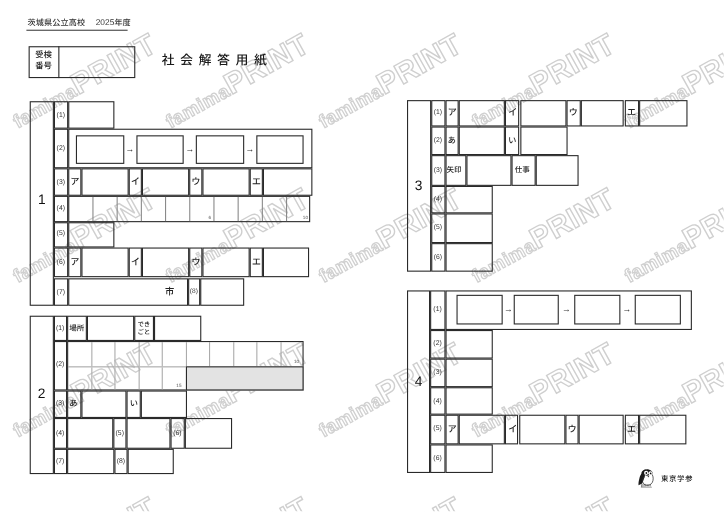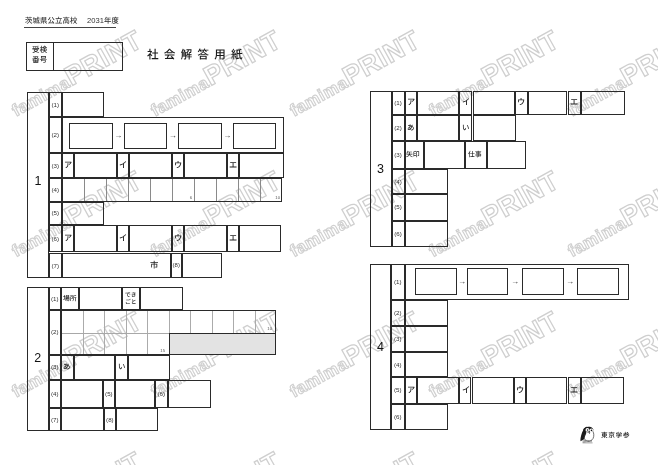--- a/index.html
+++ b/index.html
@@ -95,21 +95,21 @@
       <g fill="#333" transform="translate(0,6.07) scale(0.007400,-0.007400)">
         <path transform="translate(0,0)" d="M57 502H329V416H57ZM438 510H869V424H438ZM31 122Q69 140 119 165Q169 191 226 220Q282 249 338 279L365 196Q293 154 217 111Q142 68 79 35ZM452 632 547 610Q528 544 501 481Q474 417 442 363Q410 308 375 267Q366 275 351 285Q335 296 320 306Q304 316 292 321Q345 377 386 460Q428 543 452 632ZM841 510H857L874 514L944 493Q924 429 897 364Q870 298 843 253L761 281Q776 309 790 345Q805 381 819 420Q832 459 841 494ZM620 453H669V351Q669 329 677 295Q684 261 703 221Q722 181 756 140Q790 100 844 63Q897 27 974 1Q965 -10 954 -26Q943 -41 933 -57Q923 -72 916 -83Q845 -58 792 -19Q740 19 704 62Q667 105 647 145Q626 185 619 213Q611 185 588 146Q565 107 525 64Q484 22 426 -17Q367 -56 288 -83Q282 -73 272 -58Q262 -43 252 -28Q241 -14 233 -6Q317 21 376 58Q434 95 472 136Q510 177 531 217Q552 258 560 293Q568 328 568 351V453ZM57 767H941V682H57ZM279 844H372V586H279ZM628 844H722V586H628Z"></path>
         <path transform="translate(1014,0)" d="M50 602H324V515H50ZM147 832H235V161H147ZM36 139Q90 156 167 184Q244 212 324 240L341 156Q270 126 198 98Q126 69 66 45ZM397 697H956V611H397ZM412 487H588V409H412ZM360 697H447V376Q447 322 443 260Q438 199 425 136Q412 74 387 17Q361 -41 321 -87Q314 -78 301 -67Q289 -55 275 -45Q261 -34 251 -29Q301 28 324 98Q347 167 353 240Q360 312 360 376ZM554 487H633Q633 487 633 474Q633 462 632 453Q631 340 629 270Q626 200 621 164Q616 127 606 114Q595 99 583 93Q571 86 553 83Q538 81 514 81Q490 80 464 81Q463 100 457 123Q452 145 443 160Q466 158 485 158Q503 157 512 157Q529 157 537 168Q542 176 545 207Q549 237 551 301Q553 365 554 473ZM661 845H751Q749 735 753 630Q756 526 764 434Q772 341 784 264Q795 188 810 132Q824 76 841 46Q859 15 877 15Q891 15 898 53Q905 91 907 174Q920 159 940 145Q959 131 975 124Q970 48 957 5Q945 -38 923 -56Q901 -73 866 -73Q826 -73 795 -38Q764 -3 742 60Q719 124 704 210Q689 296 679 399Q670 502 666 615Q662 728 661 845ZM762 803 827 843Q857 818 889 785Q921 753 937 728L868 684Q854 710 823 743Q792 777 762 803ZM859 504 945 489Q897 295 809 152Q720 8 586 -83Q579 -74 567 -62Q555 -50 542 -38Q530 -25 519 -18Q652 61 735 194Q818 328 859 504Z"></path>
         <path transform="translate(2027,0)" d="M374 610V543H745V610ZM374 480V412H745V480ZM374 740V674H745V740ZM284 807H838V345H284ZM639 114 719 166Q758 139 802 107Q847 74 888 42Q929 10 956 -16L870 -75Q846 -50 806 -17Q767 17 723 51Q678 86 639 114ZM451 244H551V-84H451ZM157 280H950V196H157ZM102 753H196V171H102ZM264 161 363 124Q332 87 291 51Q250 14 206 -18Q162 -50 120 -74Q111 -64 97 -52Q84 -41 69 -29Q55 -18 44 -11Q85 11 127 39Q169 68 205 99Q242 131 264 161Z"></path>
         <path transform="translate(3041,0)" d="M410 481 522 453Q499 395 471 334Q443 273 413 213Q384 152 354 98Q324 43 297 -2L209 26Q236 72 264 129Q293 185 320 246Q347 307 370 367Q394 427 410 481ZM89 55Q159 58 246 61Q333 64 430 69Q528 73 630 78Q732 83 832 87L829 -4Q700 -12 568 -20Q436 -27 316 -33Q196 -40 102 -45ZM603 261 694 303Q739 250 785 188Q830 127 869 68Q908 10 933 -37L836 -89Q813 -42 775 19Q737 80 692 144Q647 207 603 261ZM307 818 414 788Q381 708 336 632Q292 556 241 491Q191 425 138 377Q129 387 112 400Q95 413 78 426Q60 439 47 446Q101 490 150 549Q198 608 239 677Q280 746 307 818ZM685 817Q708 770 741 720Q774 671 811 622Q849 574 887 532Q926 490 960 458Q948 449 933 434Q917 420 904 405Q890 389 880 376Q845 413 806 461Q768 509 729 562Q690 616 654 671Q619 726 590 779Z"></path>
         <path transform="translate(4054,0)" d="M83 657H924V564H83ZM49 52H953V-43H49ZM448 844H547V605H448ZM682 523 790 503Q775 441 757 376Q739 310 719 246Q700 181 680 123Q661 65 642 19L551 41Q570 88 588 147Q607 207 624 272Q642 337 657 402Q672 466 682 523ZM215 494 305 518Q330 454 350 382Q370 310 384 241Q397 173 402 118L304 93Q302 147 289 217Q277 286 258 359Q238 431 215 494Z"></path>
         <path transform="translate(5068,0)" d="M63 754H936V673H63ZM446 845H543V714H446ZM106 358H844V278H198V-85H106ZM807 358H901V22Q901 -14 892 -35Q883 -56 857 -67Q831 -78 790 -80Q749 -83 690 -83Q687 -63 678 -37Q669 -12 660 6Q703 5 739 5Q774 5 786 6Q798 6 802 10Q807 14 807 23ZM309 222H391V-44H309ZM352 222H691V4H352V70H607V156H352ZM319 559V478H677V559ZM228 624H772V411H228Z"></path>
         <path transform="translate(6081,0)" d="M402 700H954V613H402ZM629 844H722V660H629ZM527 592 613 557Q581 494 535 433Q490 373 440 330Q429 343 409 360Q390 378 375 389Q421 427 462 483Q503 539 527 592ZM735 554 809 595Q840 563 872 526Q904 488 930 451Q957 414 972 383L892 337Q878 368 853 405Q828 443 797 482Q766 521 735 554ZM578 407Q612 314 668 234Q725 153 802 92Q879 31 974 -3Q963 -12 950 -27Q938 -42 926 -58Q915 -74 907 -87Q809 -45 730 24Q652 93 593 184Q535 276 496 384ZM754 413 850 394Q816 286 758 193Q700 100 614 29Q528 -42 408 -87Q403 -76 394 -62Q386 -49 376 -35Q367 -22 359 -12Q469 27 549 91Q628 154 679 237Q730 319 754 413ZM49 633H392V545H49ZM187 844H275V-83H187ZM185 575 242 556Q230 496 213 431Q195 367 173 305Q151 244 126 190Q101 137 73 99Q66 118 53 142Q39 167 27 184Q53 217 76 263Q100 308 121 361Q142 414 159 469Q175 523 185 575ZM271 486Q280 475 299 449Q317 423 339 391Q361 360 379 333Q397 307 404 295L351 224Q342 245 326 275Q310 305 291 338Q273 371 256 400Q239 428 228 445Z"></path>
       </g>
     </svg>
-    <div style="position:absolute;left:87px;top:16.2px;font-size:7.6px;color:#333;font-family:'Liberation Sans',sans-serif;letter-spacing:0px;">2031</div>
+    <div style="position:absolute;left:87px;top:16.2px;font-size:7.6px;color:#333;font-family:'Liberation Sans',sans-serif;letter-spacing:0px;">2025</div>
     <svg style="position:absolute;left:104px;top:16.5px;overflow:visible" width="14.8" height="8.1">
       <g fill="#333" transform="translate(0,6.07) scale(0.007400,-0.007400)">
         <path transform="translate(0,0)" d="M265 848 361 823Q333 750 296 679Q259 609 216 549Q173 489 126 444Q117 452 102 464Q88 476 72 488Q57 499 45 505Q92 546 133 600Q174 655 208 718Q241 782 265 848ZM265 728H906V637H219ZM207 497H883V409H301V184H207ZM44 231H957V139H44ZM504 681H601V-84H504Z"></path>
         <path transform="translate(1000,0)" d="M236 563H940V487H236ZM247 272H810V196H247ZM386 641H476V398H693V641H786V325H386ZM785 272H804L821 276L880 245Q839 165 774 108Q709 52 625 13Q542 -26 446 -49Q350 -72 246 -85Q242 -68 230 -44Q218 -21 207 -6Q302 3 392 22Q481 41 559 73Q636 104 694 150Q753 196 785 259ZM438 210Q484 148 563 104Q642 60 744 33Q847 6 965 -5Q956 -15 945 -30Q934 -45 925 -59Q916 -74 910 -87Q787 -71 682 -37Q577 -4 494 50Q411 104 356 180ZM481 844H579V701H481ZM163 749H947V664H163ZM116 749H207V463Q207 404 203 333Q200 262 189 188Q179 114 158 44Q138 -26 105 -84Q97 -76 82 -65Q68 -55 53 -45Q38 -36 27 -32Q58 22 76 85Q94 148 103 215Q111 281 114 345Q116 409 116 463Z"></path>
       </g>
     </svg>
     <div class="b" style="left:26px;top:41.5px;width:97px;height:29px;"></div>
     <div class="b" style="left:53px;top:41.5px;width:0px;height:29px;border-left:1px solid #2a2a2a;border-top:none;border-bottom:none;border-right:none;"></div>
     <svg style="position:absolute;left:31.5px;top:46.0px;overflow:visible" width="15.2" height="8.4">
       <g fill="#222" transform="translate(0,6.23) scale(0.007600,-0.007600)">

